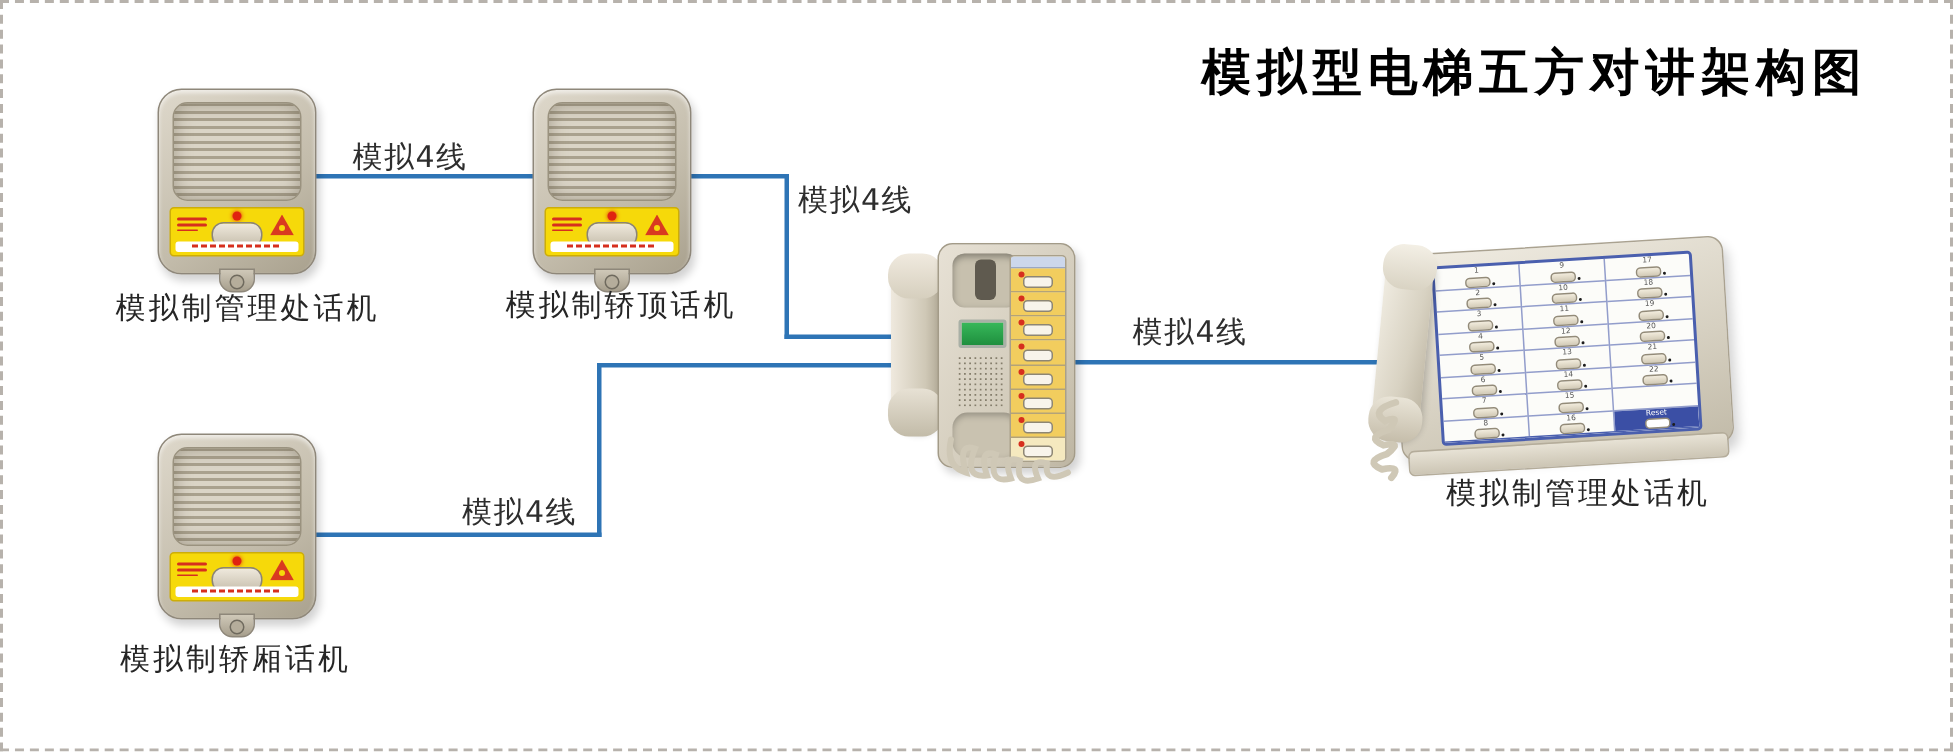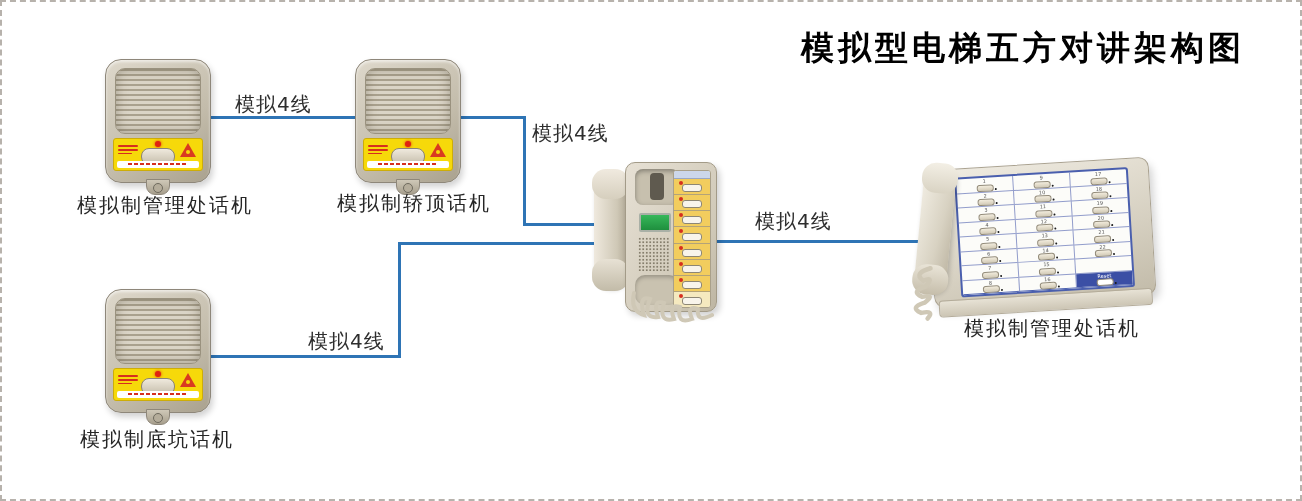--- a/index.html
+++ b/index.html
@@ -183,21 +183,21 @@
       <span class="spk-text">
           <i></i>
           <i></i>
           <i></i>
         </span>
       <span class="spk-logo"></span>
       <span class="spk-strip"></span>
     </div>
     <div class="spk-knob"></div>
   </div>
-  <span class="dev-label" style="left:78px;top:424px;">模拟制底坑话机</span>
+  <span class="dev-label" style="left:78px;top:424px;">模拟制轿厢话机</span>
 
   <div class="mphone">
     <div class="mp-handset"></div>
     <div class="mp-body">
       <div class="mp-cradle"></div>
       <div class="mp-display"></div>
       <div class="mp-grille"></div>
       <div class="mp-rest"></div>
       <div class="mp-col">
         <div class="mp-col-top"></div>

